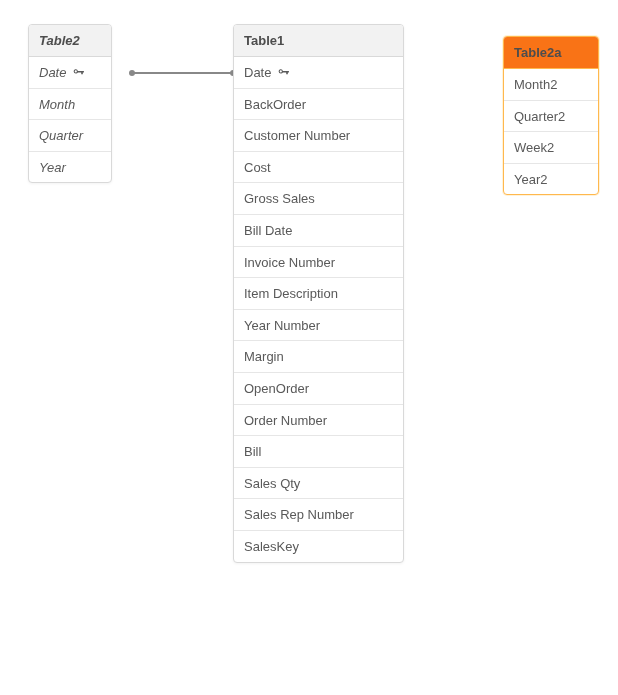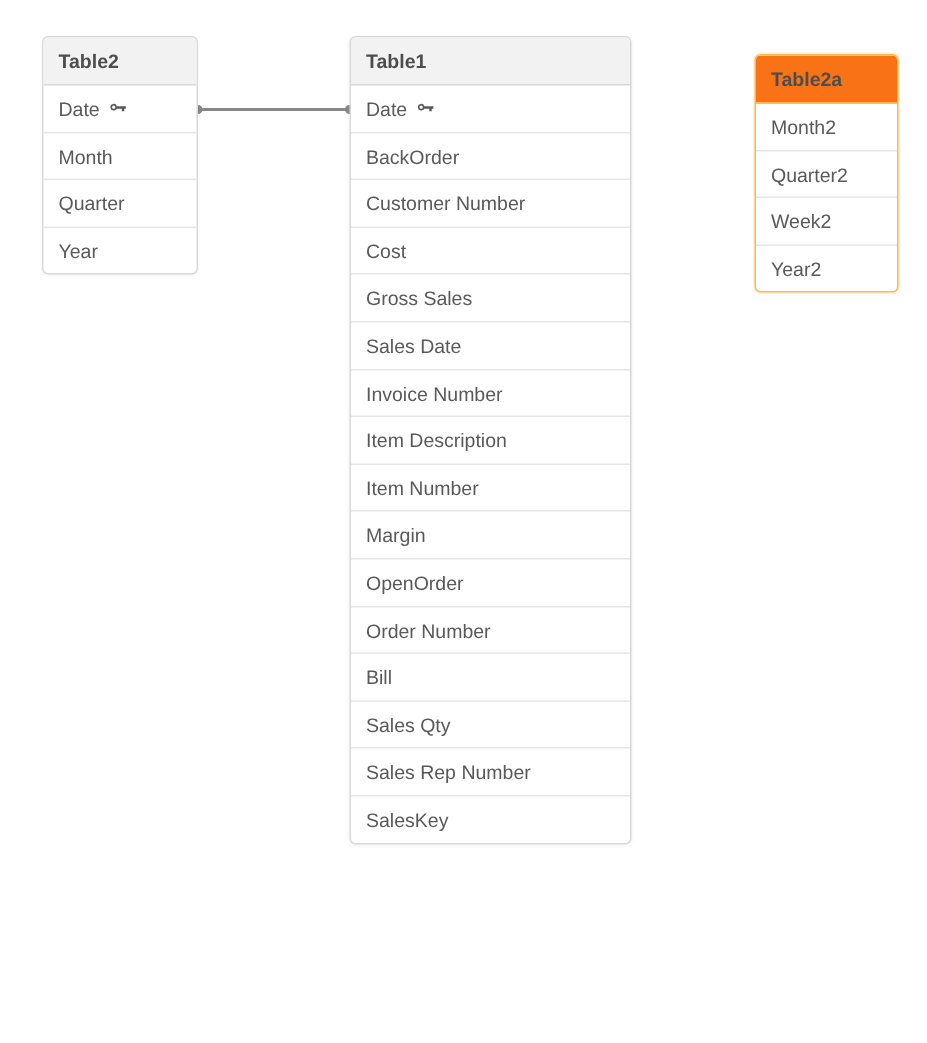--- a/index.html
+++ b/index.html
@@ -56,22 +56,22 @@
   .key-icon {
     display: inline-flex;
     align-items: center;
   }
   .key-icon svg {
     width: 13px;
     height: 13px;
     fill: #595959;
   }
   
-  #table2  { left: 28px;  top: 24px; width: 104px; }
-  #table1  { left: 233px; top: 24px; width: 188px; }
+  #table2  { left: 28px;  top: 24px; width: 84px; font-style: italic; }
+  #table1  { left: 233px; top: 24px; width: 171px; }
   #table2a { left: 503px; top: 36px; width: 96px; }
 </style>
 </head>
 <body>
 
 <svg class="connector">
   <line x1="132" y1="73" x2="233" y2="73" stroke="#888888" stroke-width="2"></line>
   <circle cx="132" cy="73" r="3" fill="#888888"></circle>
   <circle cx="233" cy="73" r="3" fill="#888888"></circle>
 </svg>
@@ -120,30 +120,30 @@
       <div class="field">
         <span>Customer Number</span>
       </div>
       <div class="field">
         <span>Cost</span>
       </div>
       <div class="field">
         <span>Gross Sales</span>
       </div>
       <div class="field">
-        <span>Sales Date</span>
+        <span>Bill Date</span>
       </div>
       <div class="field">
         <span>Invoice Number</span>
       </div>
       <div class="field">
         <span>Item Description</span>
       </div>
       <div class="field">
-        <span>Item Number</span>
+        <span>Year Number</span>
       </div>
       <div class="field">
         <span>Margin</span>
       </div>
       <div class="field">
         <span>OpenOrder</span>
       </div>
       <div class="field">
         <span>Order Number</span>
       </div>

